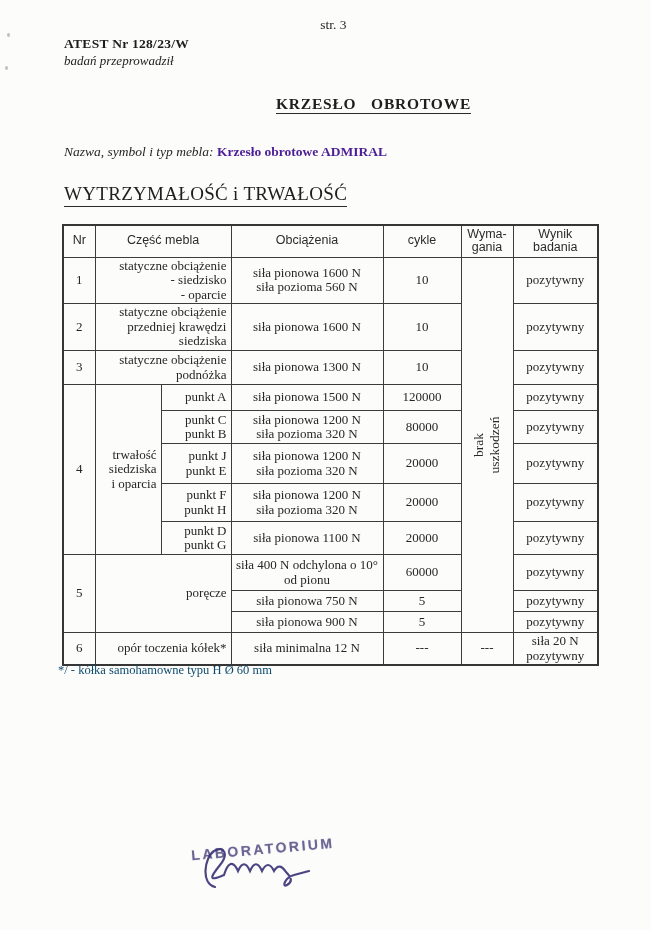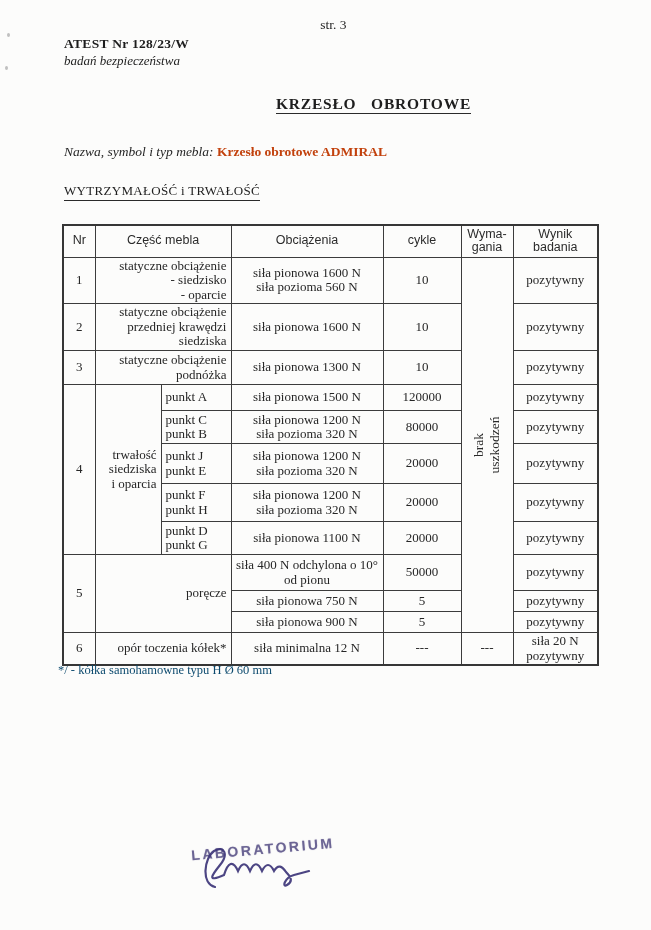--- a/index.html
+++ b/index.html
@@ -16,23 +16,23 @@
   .page-number{top:17px;left:8px;width:100%;text-align:center;font-size:13.5px;}
   .atest-no{left:64px;top:36px;font-size:13.5px;font-weight:bold;letter-spacing:.3px;color:#1d1d1d;}
   .doc-subtitle{left:64px;top:53px;font-size:13px;font-style:italic;color:#222;}
   .doc-title{top:95px;left:0;width:100%;text-align:center;margin-left:48px;}
   .doc-title span{
     font-size:15.5px;font-weight:600;letter-spacing:.8px;word-spacing:10px;
     border-bottom:1.5px solid #2a2a2a;padding-bottom:1px;color:#1e1e1e;
   }
   .product-line{left:64px;top:144px;font-size:13.5px;}
   .product-label{font-style:italic;}
-  .product-value{font-weight:bold;color:#c2410c;}
+  .product-value{font-weight:bold;color:#4c1d95;}
   .section-heading{
-    left:64px;top:183px;font-size:13px;letter-spacing:.3px;color:#1e1e1e;
+    left:64px;top:183px;font-size:19px;letter-spacing:.3px;color:#1e1e1e;
     border-bottom:1.5px solid #2a2a2a;padding-bottom:1px;
   }
 
   table.spec{
     position:absolute;left:62px;top:224px;
     width:535px;border-collapse:collapse;table-layout:fixed;
     font-size:13px;line-height:1.12;color:#262626;
     border:2px solid #363636;
   }
   table.spec td,table.spec th{
@@ -43,21 +43,21 @@
     font-weight:normal;
     overflow:hidden;
   }
   th.hdr{
     font-family:"Liberation Sans", sans-serif;
     font-size:12.5px;line-height:1.1;
     text-align:center;color:#2b2b2b;
   }
   td.c{text-align:center;}
   td.l{text-align:right;padding-left:6px;}
-  td.pt{text-align:left;padding-left:8px;}
+  td.pt{text-align:right;padding-left:8px;}
   tr.h32{height:32px}tr.h45{height:45px}tr.h47{height:47px}tr.h34{height:34px}
   tr.h26{height:26px}tr.h33{height:33px}tr.h40{height:40px}tr.h38{height:38px}
   tr.h36{height:36px}tr.h21{height:21px}tr.h29{height:29px}
   td.req-cell{position:relative;}
   .rotated{
     position:absolute;left:50%;top:50%;
     transform:translate(-50%,-50%) rotate(-90deg);
     white-space:pre;text-align:center;font-size:13.5px;line-height:1.15;color:#2a2a2a;
   }
 
@@ -80,21 +80,21 @@
 </head>
 <body>
 
 <div class="page">
 
   <div class="abs speck" style="left:7px;top:33px;"></div>
   <div class="abs speck" style="left:5px;top:66px;"></div>
 
   <div class="abs page-number">str. 3</div>
   <div class="abs atest-no">ATEST Nr 128/23/W</div>
-  <div class="abs doc-subtitle">badań bezpieczeństwa</div>
+  <div class="abs doc-subtitle">badań przeprowadził</div>
 
   <div class="abs doc-title">
     <span>KRZESŁO OBROTOWE</span>
   </div>
 
   <div class="abs product-line">
     <span class="product-label">Nazwa, symbol i typ mebla:</span>
     <span class="product-value">Krzesło obrotowe ADMIRAL</span>
   </div>
 
@@ -191,21 +191,21 @@
 punkt  G</td>
       <td class="c">siła pionowa 1100 N</td>
       <td class="c">20000</td>
       <td class="c">pozytywny</td>
     </tr>
     <tr class="h36">
       <td class="c" rowspan="3">5</td>
       <td class="l" colspan="2" rowspan="3">poręcze</td>
       <td class="c">siła 400 N odchylona o 10°
 od pionu</td>
-      <td class="c">50000</td>
+      <td class="c">60000</td>
       <td class="c">pozytywny</td>
     </tr>
     <tr class="h21">
       <td class="c">siła pionowa 750 N</td>
       <td class="c">5</td>
       <td class="c">pozytywny</td>
     </tr>
     <tr class="h21">
       <td class="c">siła pionowa 900 N</td>
       <td class="c">5</td>

